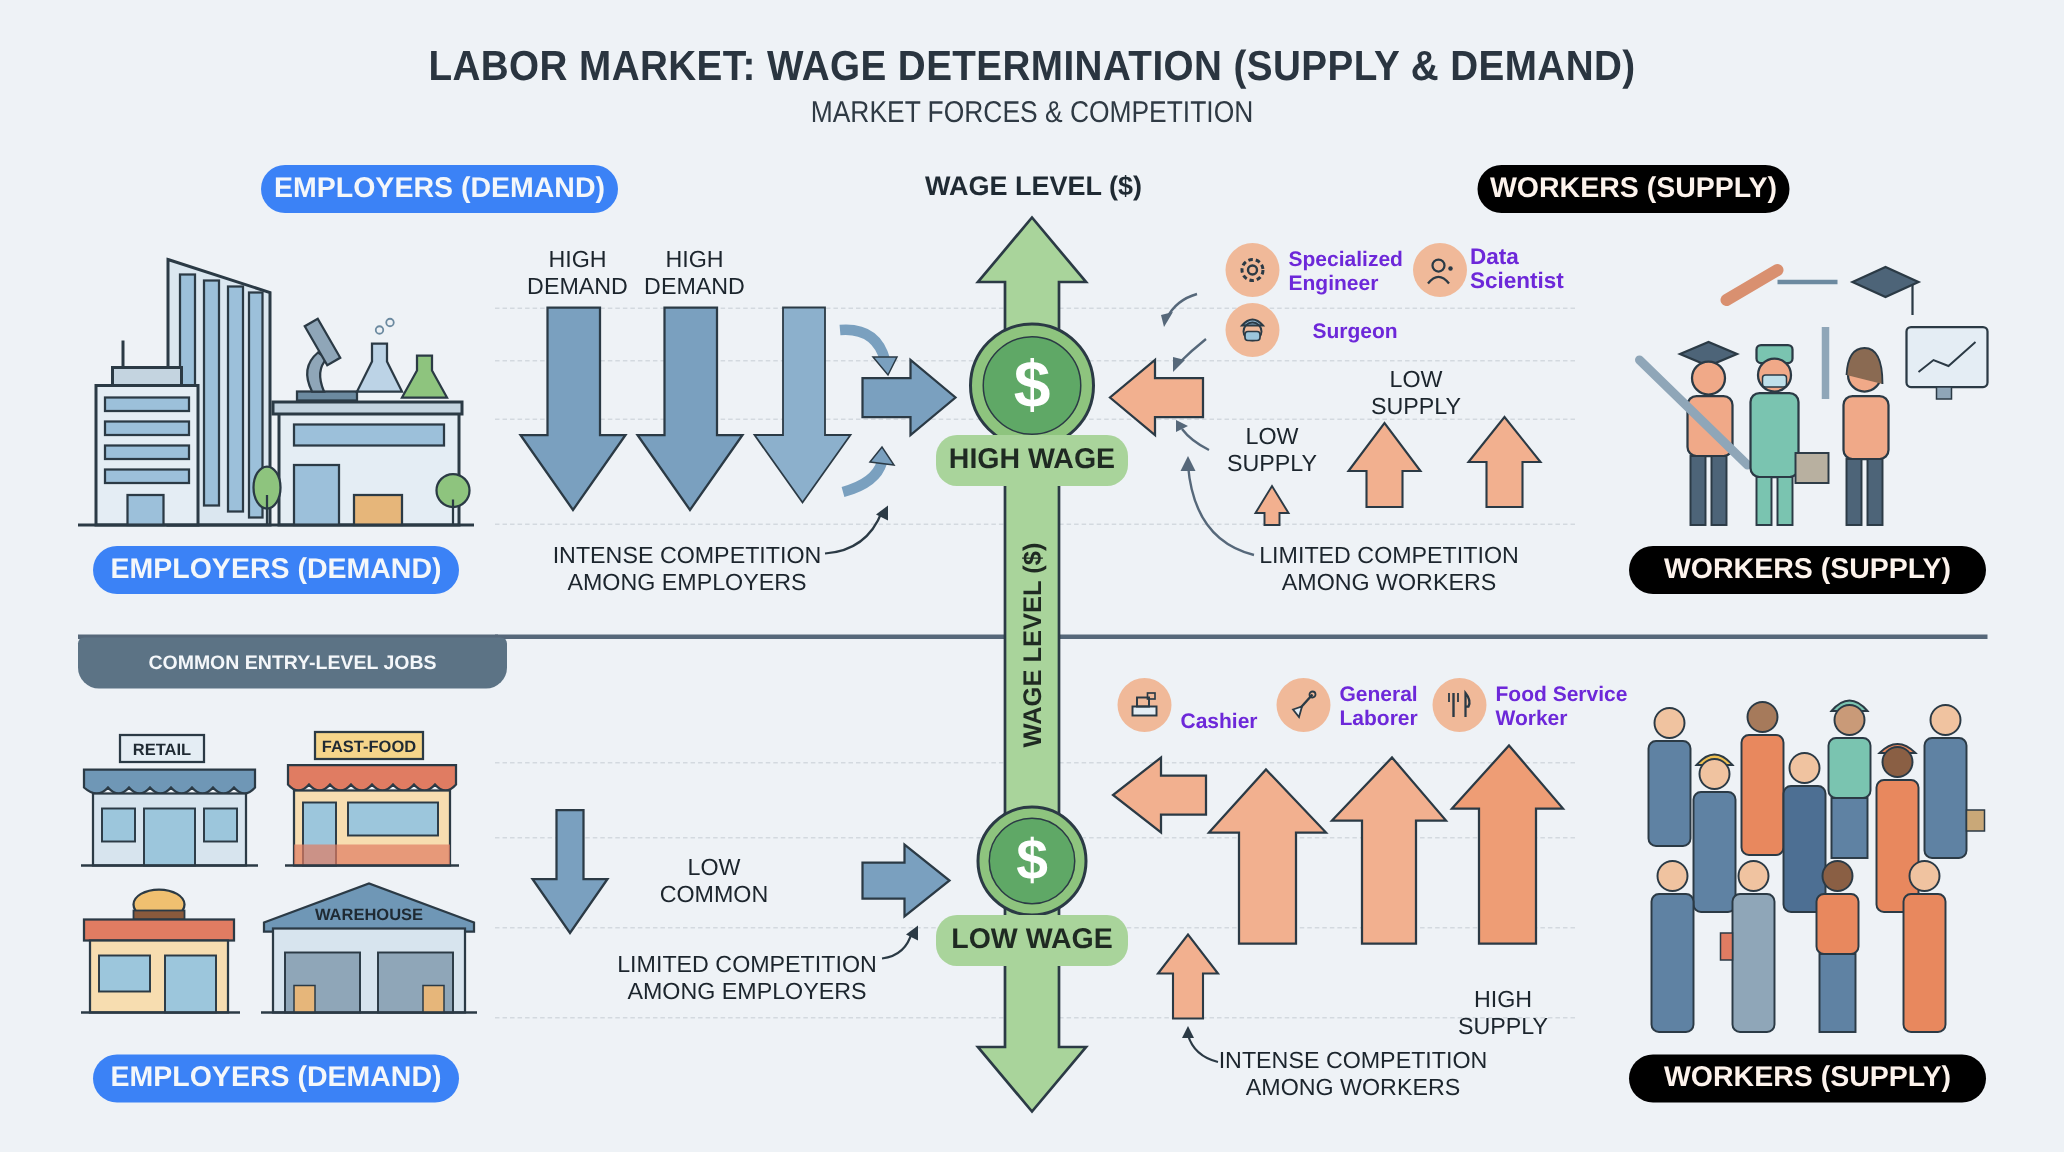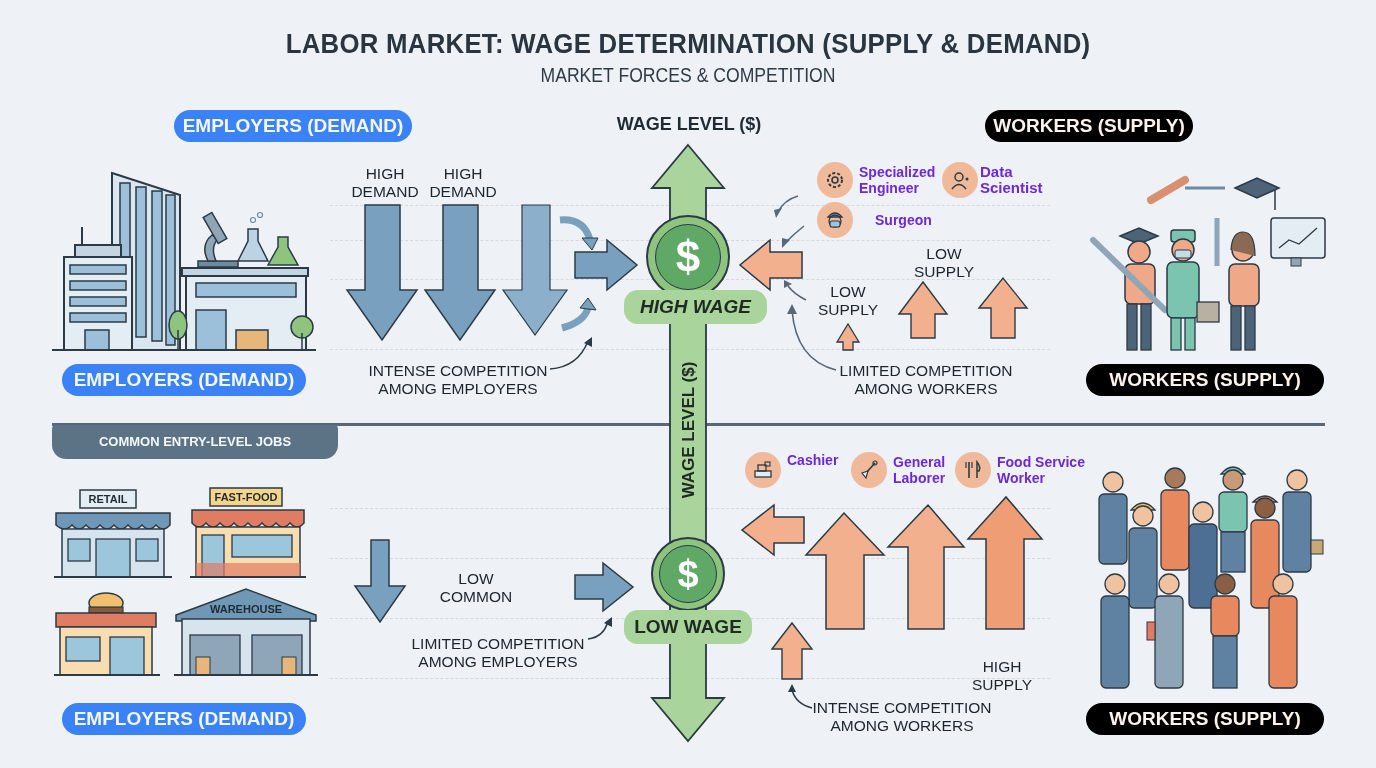--- a/index.html
+++ b/index.html
@@ -113,21 +113,21 @@
   <polygon points="38,2 74,45 56,45 56,555 74,555 38,598 2,555 20,555 20,45 2,45" fill="#a9d49b" stroke="#2b3a45" stroke-width="1.8"></polygon>
 </svg>
 
 <div class="abs" style="left:676px;top:355px;width:26px;height:150px;display:flex;align-items:center;justify-content:center;">
   <div style="transform:rotate(-90deg);white-space:nowrap;font-weight:bold;font-size:17px;color:#1f2a22;">WAGE LEVEL ($)</div>
 </div>
 
 <div class="abs" style="left:646px;top:215px;width:84px;height:84px;border-radius:50%;background:#8ec47e;border:2px solid #2b3a45;display:flex;align-items:center;justify-content:center;">
   <div style="width:66px;height:66px;border-radius:50%;background:#5fa866;border:1.5px solid #2b3a45;color:#fff;font-size:44px;font-weight:bold;text-align:center;line-height:64px;">$</div>
 </div>
-<div class="abs wage-pill" style="left:624px;top:290px;width:143px;font-style:italic;">HIGH WAGE</div>
+<div class="abs wage-pill" style="left:624px;top:290px;width:128px;">HIGH WAGE</div>
 
 <div class="abs" style="left:651px;top:537px;width:74px;height:74px;border-radius:50%;background:#8ec47e;border:2px solid #2b3a45;display:flex;align-items:center;justify-content:center;">
   <div style="width:58px;height:58px;border-radius:50%;background:#5fa866;border:1.5px solid #2b3a45;color:#fff;font-size:38px;font-weight:bold;text-align:center;line-height:56px;">$</div>
 </div>
 <div class="abs wage-pill" style="left:624px;top:610px;width:128px;">LOW WAGE</div>
 
 <div class="abs pill pill-orange" style="left:985px;top:110px;width:208px;">WORKERS (SUPPLY)</div>
 
 <svg class="abs" style="left:738px;top:240px;" width="66" height="50">
   <polygon points="64,12 32,12 32,0 2,25 32,50 32,38 64,38" fill="#f2b08f" stroke="#2b3a45" stroke-width="1.5"></polygon>
@@ -274,21 +274,21 @@
 <svg class="abs" style="left:573px;top:563px;" width="62" height="48">
   <polygon points="2,12 30,12 30,0 60,24 30,48 30,36 2,36" fill="#7aa0bf" stroke="#2b3a45" stroke-width="1.5"></polygon>
 </svg>
 
 <div class="abs label" style="left:408px;top:635px;width:180px;">LIMITED COMPETITION AMONG EMPLOYERS</div>
 <svg class="abs" style="left:586px;top:615px;" width="30" height="30">
   <path d="M2 24 Q18 22 22 6" fill="none" stroke="#2b3a45" stroke-width="1.5"></path>
   <polygon points="18,8 26,2 26,12" fill="#2b3a45"></polygon>
 </svg>
 
-<div class="abs" style="left:745px;top:452px;display:flex;align-items:flex-start;gap:6px;">
+<div class="abs" style="left:745px;top:452px;display:flex;align-items:flex-end;gap:6px;">
   <div class="job-icon">
     <svg width="22" height="22" viewBox="0 0 22 22">
         <rect x="3" y="12" width="16" height="6" fill="#e4edf4" stroke="#2b3a45" stroke-width="1.3"></rect>
         <rect x="6" y="6" width="8" height="6" fill="none" stroke="#2b3a45" stroke-width="1.3"></rect>
         <rect x="13" y="3" width="5" height="4" fill="none" stroke="#2b3a45" stroke-width="1.1"></rect>
       </svg>
   </div>
   <div class="job">Cashier</div>
 </div>
 <div class="abs" style="left:851px;top:452px;display:flex;align-items:center;gap:6px;">

